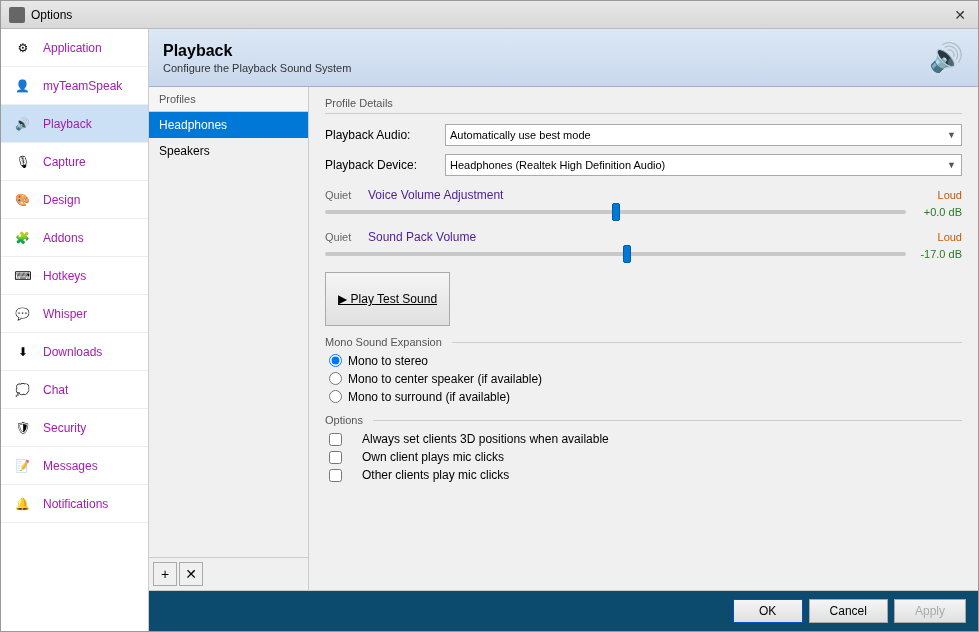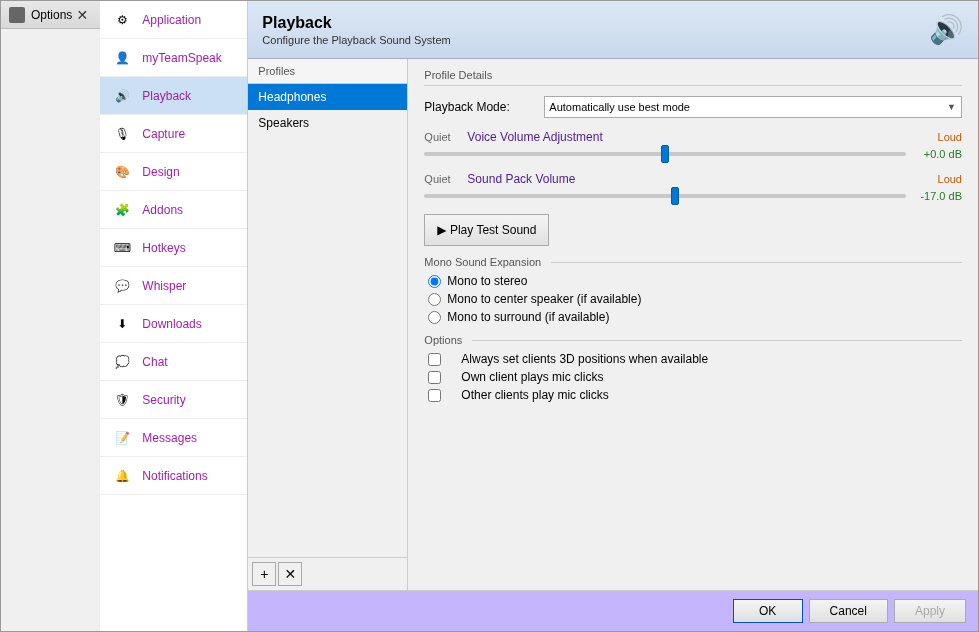--- a/index.html
+++ b/index.html
@@ -10,21 +10,21 @@
       width: 979px;
       height: 632px;
       overflow: hidden;
     }
 
     .window {
       width: 979px;
       height: 632px;
       border: 1px solid #999;
       display: flex;
-      flex-direction: row;
+      flex-direction: column;
       background: #f0f0f0;
     }
 
     .title-bar {
       background: linear-gradient(to bottom, #e8e8e8, #d8d8d8);
       height: 28px;
       display: flex;
       align-items: center;
       padding: 0 8px;
       border-bottom: 1px solid #bbb;
@@ -311,26 +311,27 @@
       background: #0078d7;
       border: 1px solid #005ea0;
       border-radius: 2px;
       cursor: pointer;
     }
 
     .play-btn {
       display: flex;
       align-items: center;
       gap: 4px;
-      padding: 8px 12px;
+      padding: 19px 12px;
       border: 1px solid #aaa;
       background: linear-gradient(to bottom, #f5f5f5, #e0e0e0);
       cursor: pointer;
       font-size: 12px;
       margin: 8px 0;
+      text-decoration: underline;
     }
 
     .section-title {
       font-size: 11px;
       color: #555;
       margin: 10px 0 6px 0;
       display: flex;
       align-items: center;
       gap: 4px;
     }
@@ -342,21 +343,21 @@
       background: #ccc;
       margin-left: 6px;
     }
 
     .radio-group {
       margin-left: 4px;
     }
 
     .radio-item {
       display: flex;
-      align-items: flex-end;
+      align-items: flex-start;
       gap: 6px;
       margin-bottom: 4px;
       cursor: pointer;
     }
 
     .radio-item input[type=radio] {
       cursor: pointer;
     }
 
     .radio-label {
@@ -384,21 +385,21 @@
       font-size: 12px;
       color: #000;
     }
 
     .footer {
       display: flex;
       justify-content: flex-end;
       padding: 8px 12px;
       gap: 6px;
       border-top: 1px solid #ccc;
-      background: #c4b5fd;
+      background: #0c4a6e;
       flex-shrink: 0;
     }
 
     .footer-btn {
       padding: 4px 20px;
       border: 1px solid #aaa;
       background: linear-gradient(to bottom, #f5f5f5, #e0e0e0);
       cursor: pointer;
       font-size: 12px;
       min-width: 70px;
@@ -502,28 +503,36 @@
           <div class="profiles-toolbar">
             <button class="profiles-toolbar-btn">+</button>
             <button class="profiles-toolbar-btn">✕</button>
           </div>
         </div>
 
         <div class="details-panel">
           <div class="details-header">Profile Details</div>
 
           <div class="form-row">
-            <span class="form-label">Playback Mode:</span>
+            <span class="form-label">Playback Audio:</span>
             <div class="select-wrapper">
               <select class="form-select">
                 <option>Automatically use best mode</option>
               </select>
             </div>
           </div>
 
+          <div class="form-row">
+            <span class="form-label">Playback Device:</span>
+            <div class="select-wrapper">
+              <select class="form-select">
+                <option>Headphones (Realtek High Definition Audio)</option>
+              </select>
+            </div>
+          </div>
 
           <div class="slider-section">
             <div class="slider-row">
               <span class="slider-label-left">Quiet</span>
               <span class="slider-title">Voice Volume Adjustment</span>
               <span class="slider-label-right">Loud</span>
             </div>
             <div class="slider-container">
               <input type="range" min="0" max="100" value="50" style="flex: 1 1 0%;">
               <span class="slider-value" style="color:#267a26;">+0.0 dB</span>

